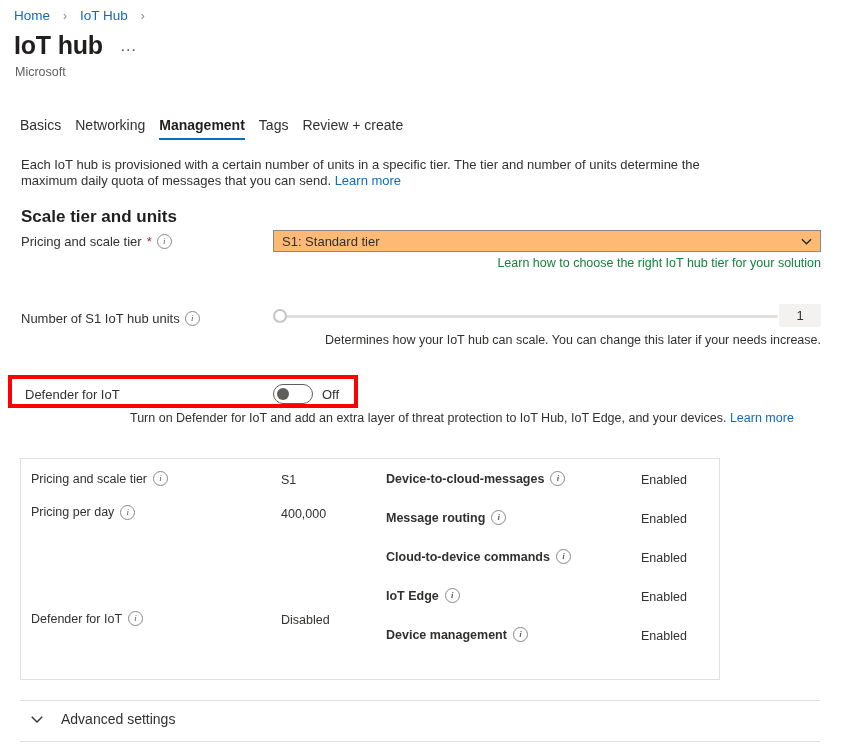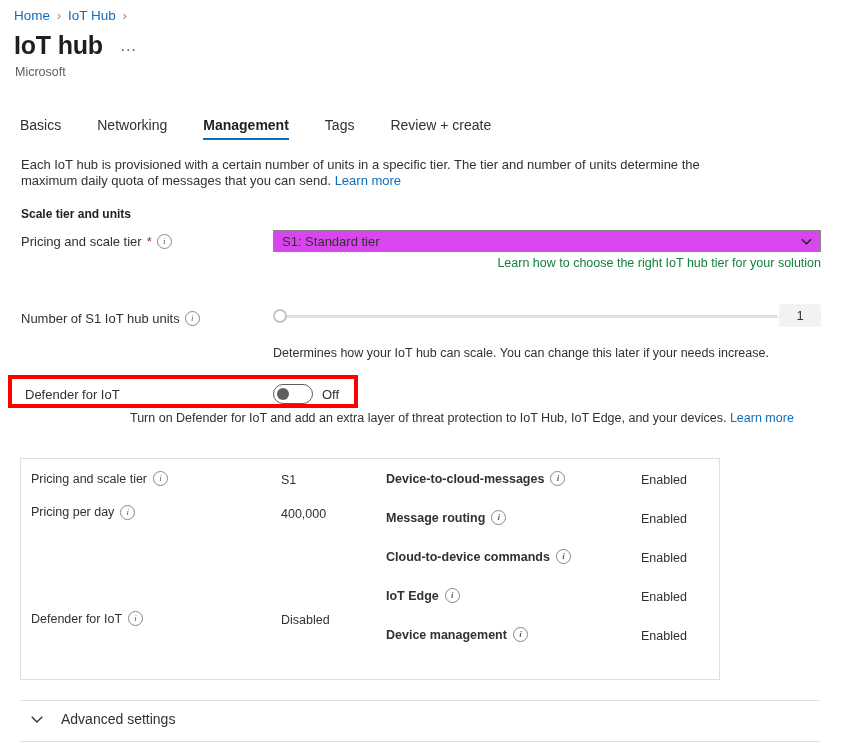--- a/index.html
+++ b/index.html
@@ -18,21 +18,21 @@
   }
 
   
   .breadcrumb {
     position: absolute;
     top: 8px;
     left: 14px;
     display: flex;
     align-items: center;
     font-size: 13.5px;
-    gap: 7px;
+    gap: 13px;
   }
   .crumb-link {
     color: #0f6cbd;
     cursor: pointer;
     white-space: nowrap;
   }
   .crumb-sep {
     color: #8a8886;
     font-size: 12px;
     line-height: 1;
@@ -70,21 +70,21 @@
     color: #605e5c;
   }
 
   
   .tabs {
     position: absolute;
     top: 117px;
     left: 20px;
     display: flex;
     align-items: flex-start;
-    gap: 36px;
+    gap: 14px;
   }
   .tab {
     font-size: 14px;
     color: #323130;
     padding-bottom: 7px;
     cursor: pointer;
     white-space: nowrap;
     position: relative;
   }
   .tab.active {
@@ -114,21 +114,21 @@
   .lnk {
     color: #0f6cbd;
     cursor: pointer;
   }
 
   
   .section-head {
     position: absolute;
     top: 207px;
     left: 21px;
-    font-size: 12px;
+    font-size: 17px;
     font-weight: 600;
     color: #201f1e;
   }
 
   
   .field-label {
     position: absolute;
     font-size: 13px;
     color: #323130;
     display: flex;
@@ -156,21 +156,21 @@
 
   #pricing-label { top: 234px; left: 21px; }
 
   .dropdown {
     position: absolute;
     top: 230px;
     left: 273px;
     width: 548px;
     height: 22px;
     border: 1px solid #8a8886;
-    background: #d946ef;
+    background: #fdba74;
     display: flex;
     align-items: center;
     padding: 0 8px;
     box-sizing: border-box;
     font-size: 13px;
     color: #323130;
     cursor: pointer;
   }
   .dropdown .dd-value { flex: 1; }
   .chev {
@@ -239,24 +239,23 @@
     align-items: center;
     justify-content: center;
     font-size: 13px;
     color: #323130;
   }
   .slider-help {
     position: absolute;
     top: 333px;
     left: 273px;
     width: 548px;
-    text-align: left;
+    text-align: right;
     font-size: 12.5px;
     color: #323130;
-    margin-top: 13px;
   }
 
   
   .highlight-box {
     position: absolute;
     left: 8px;
     top: 375px;
     width: 350px;
     height: 33px;
     border: 4px solid #ff0000;

